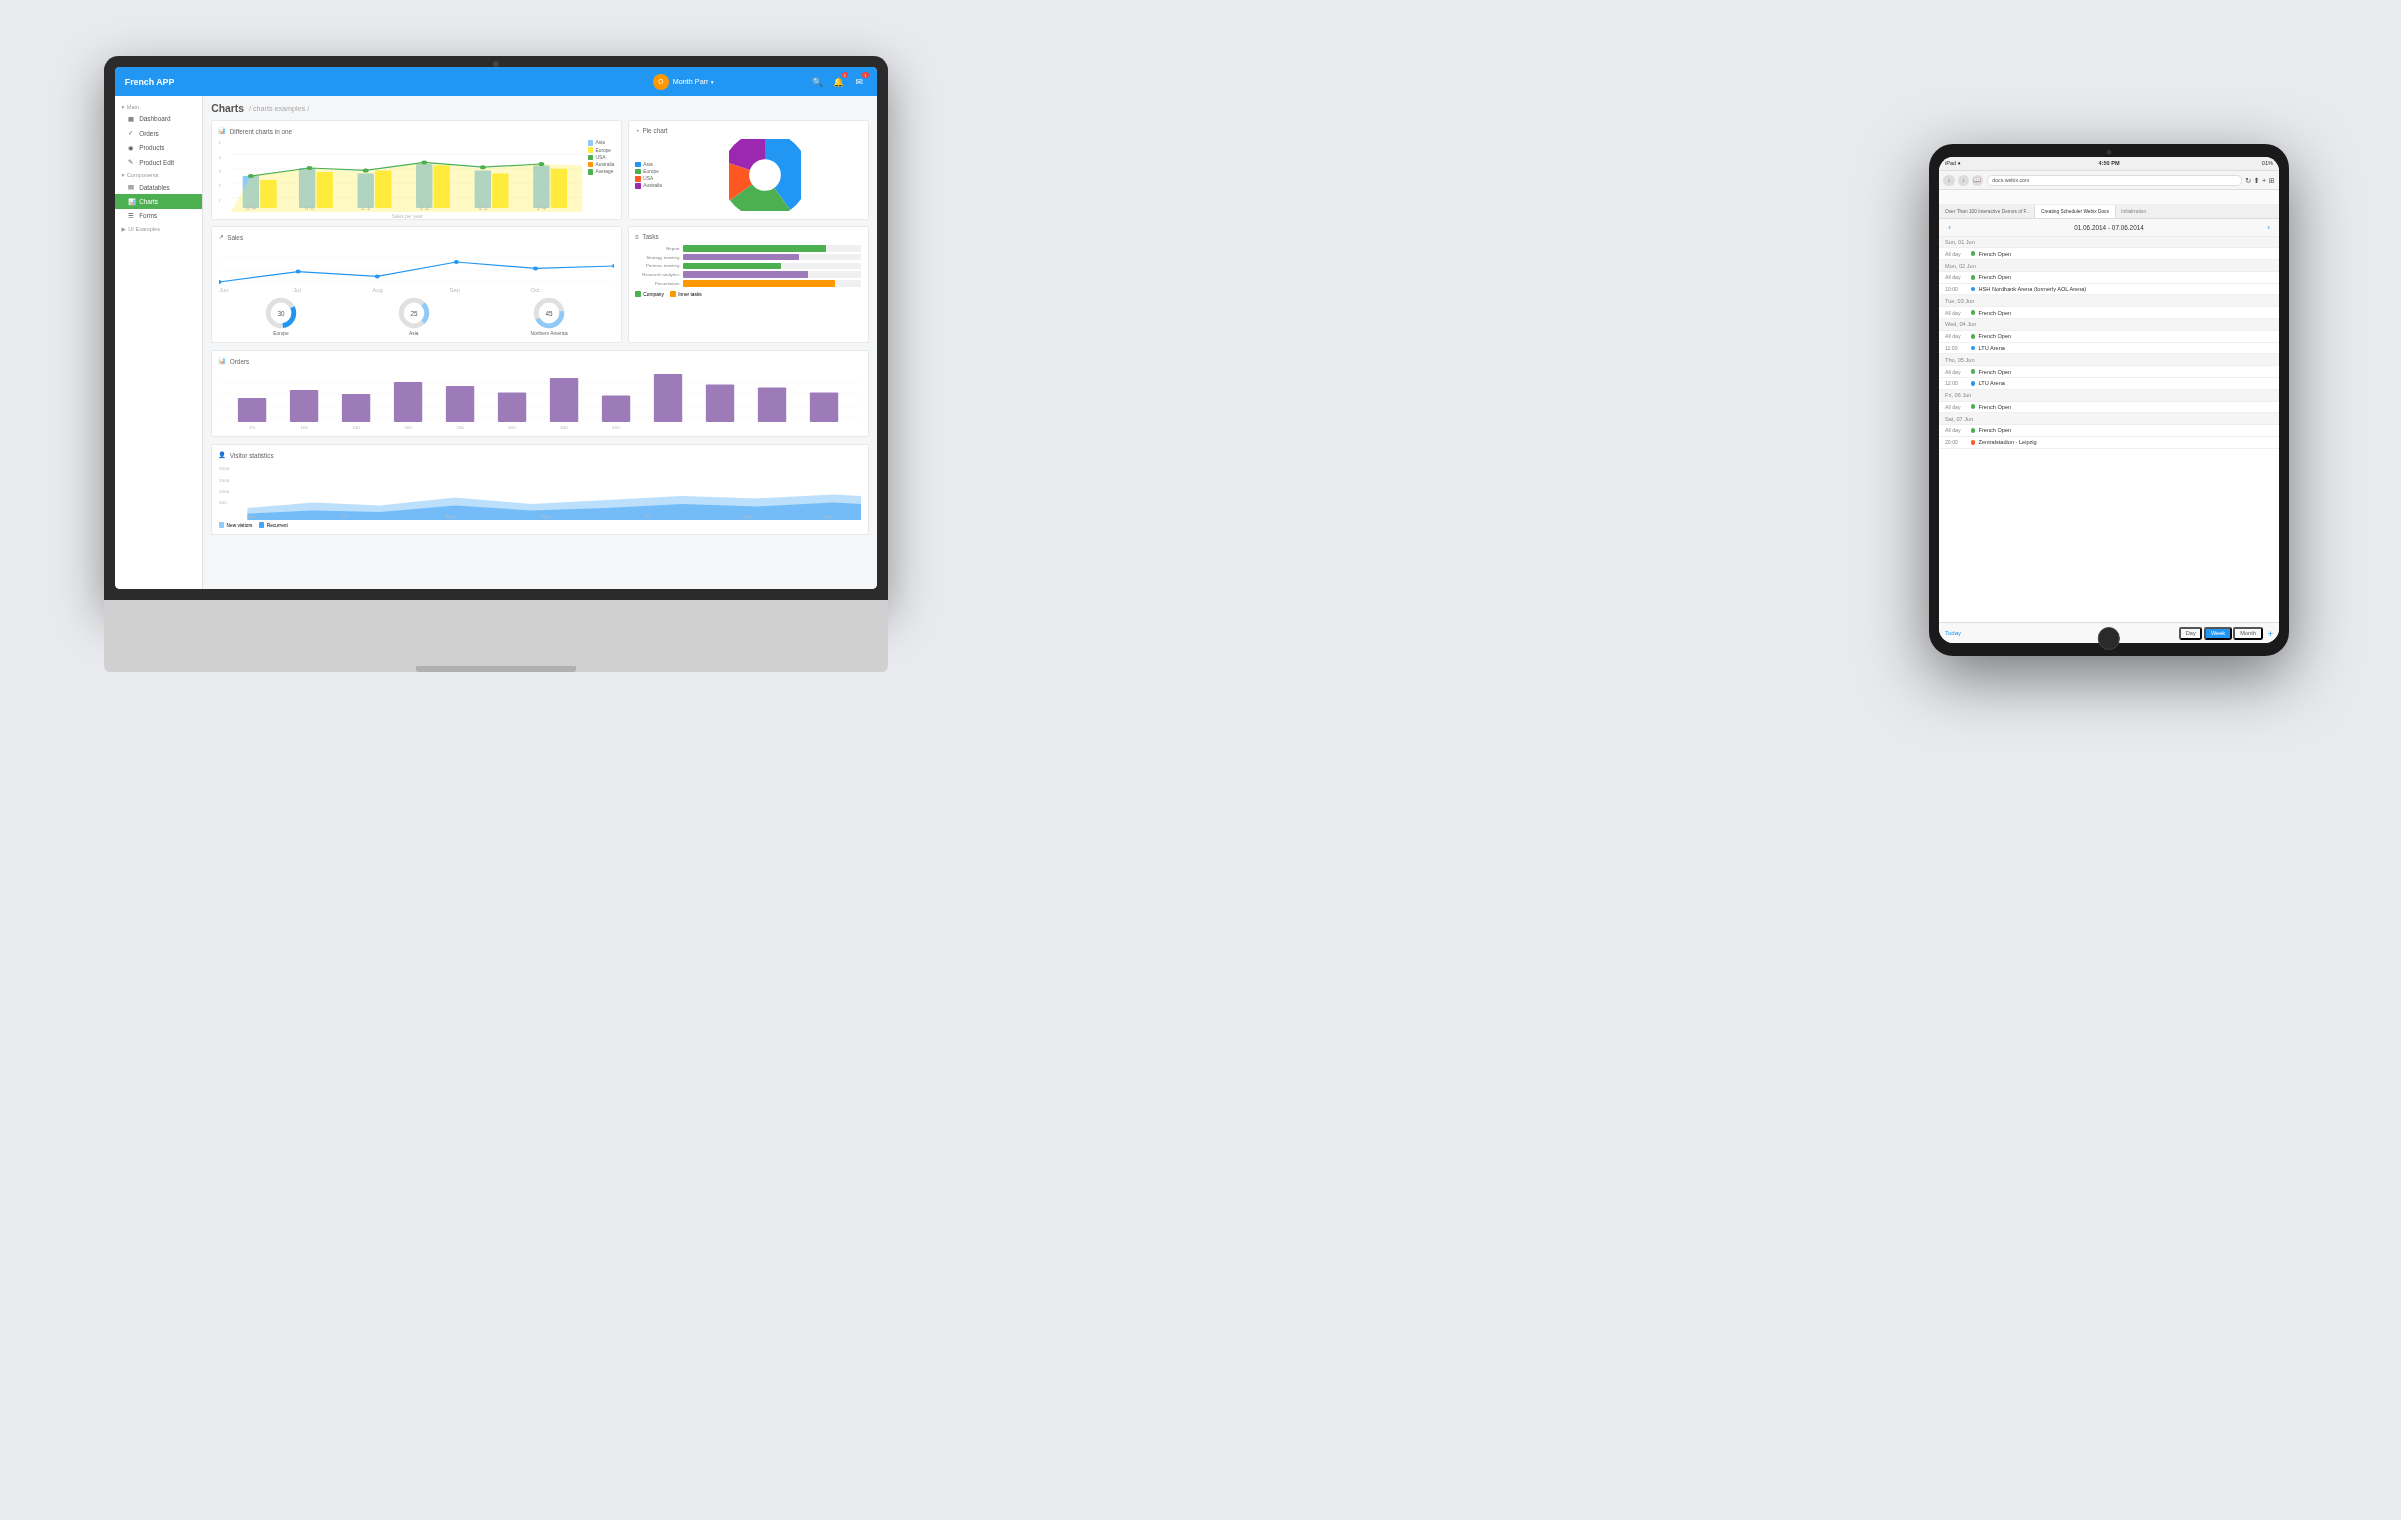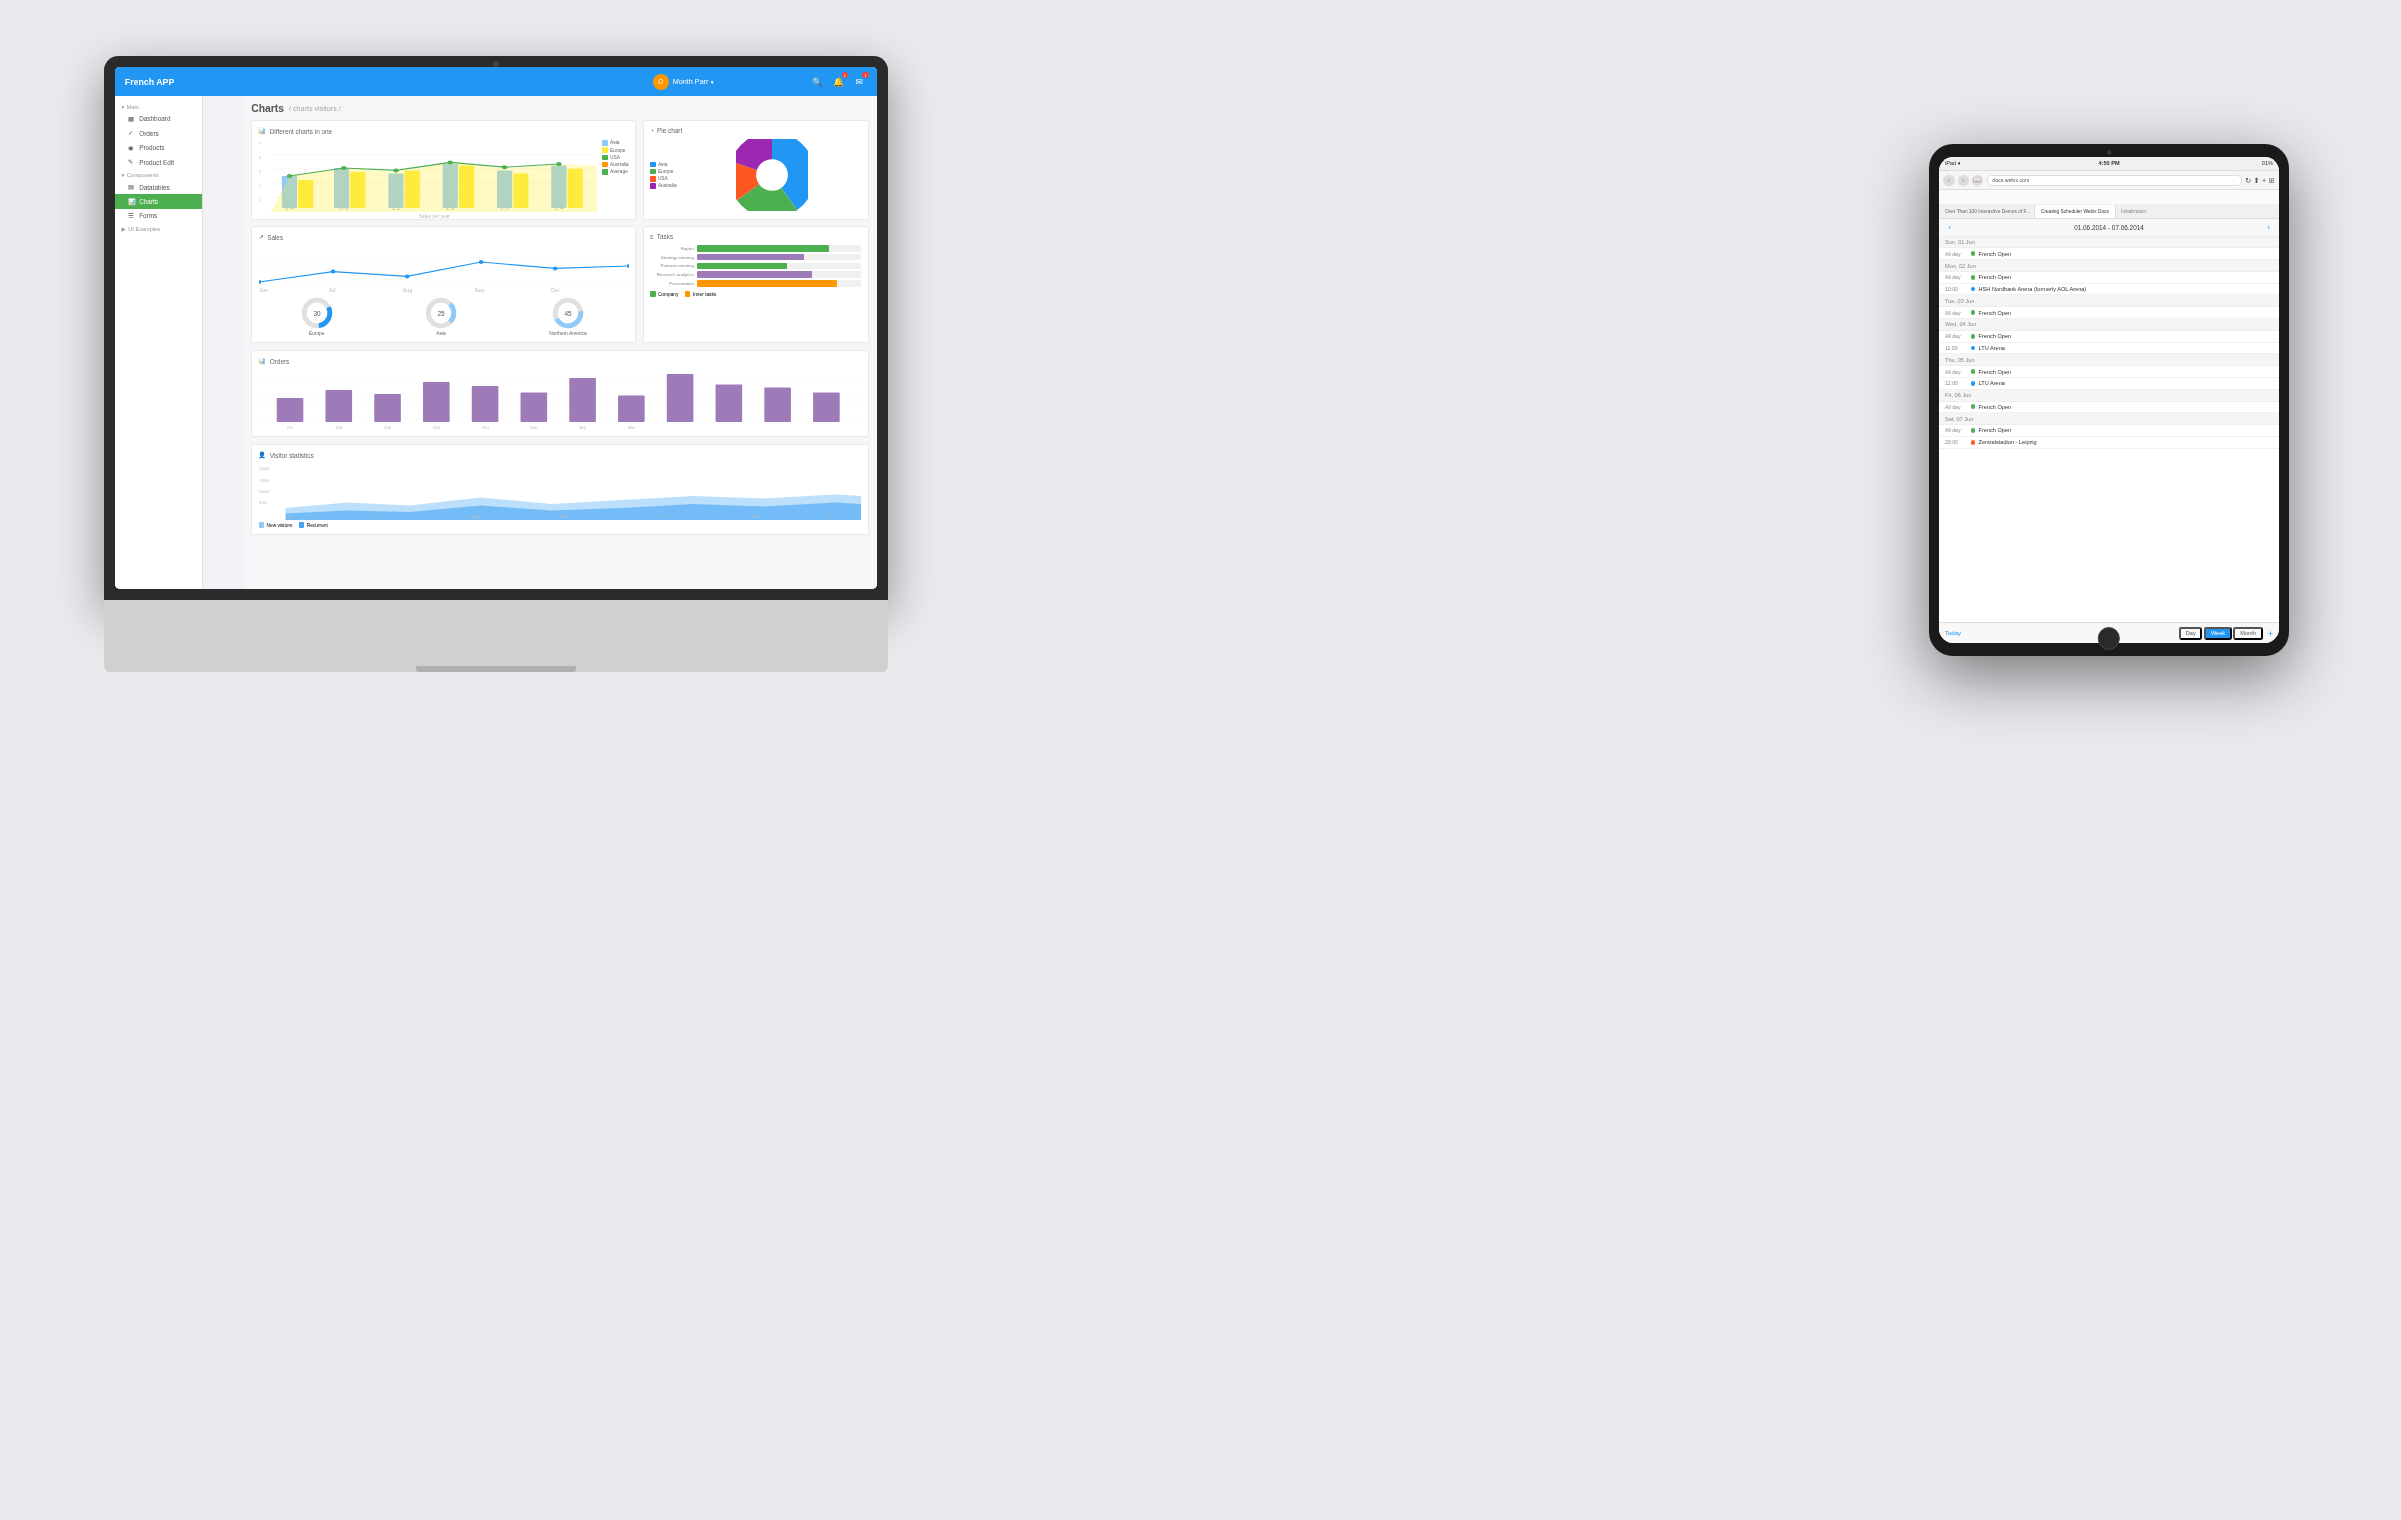--- a/index.html
+++ b/index.html
@@ -116,21 +116,20 @@
       font-size: 4px;
       color: white;
       display: flex; align-items: center; justify-content: center;
     }
 
     
     .app-body {
       display: flex;
       flex: 1;
       overflow: hidden;
-      gap: 40px;
     }
 
     
     .sidebar {
       width: 88px;
       background: white;
       border-right: 0.8px solid #e0e0e0;
       padding: 4.8px 0;
       flex-shrink: 0;
       font-size: 6.4px;
@@ -610,21 +609,21 @@
           </div>
           <div class="sidebar-section">
             <span>▶</span>
             <span>UI Examples</span>
           </div>
         </div>
 
         <div class="main-content">
           <div class="page-title">
             <span style="font-weight:bold; font-size:10.4px;">Charts</span>
-            <span class="page-subtitle">/ charts visitors /</span>
+            <span class="page-subtitle">/ charts examples /</span>
           </div>
 
           <div class="charts-row">
 
             <div class="chart-box" style="flex:1.4;">
               <div class="chart-title">
                 <span>📊</span>
                 <span>Different charts in one</span>
               </div>
               <div style="display:flex; gap:4.8px;">

